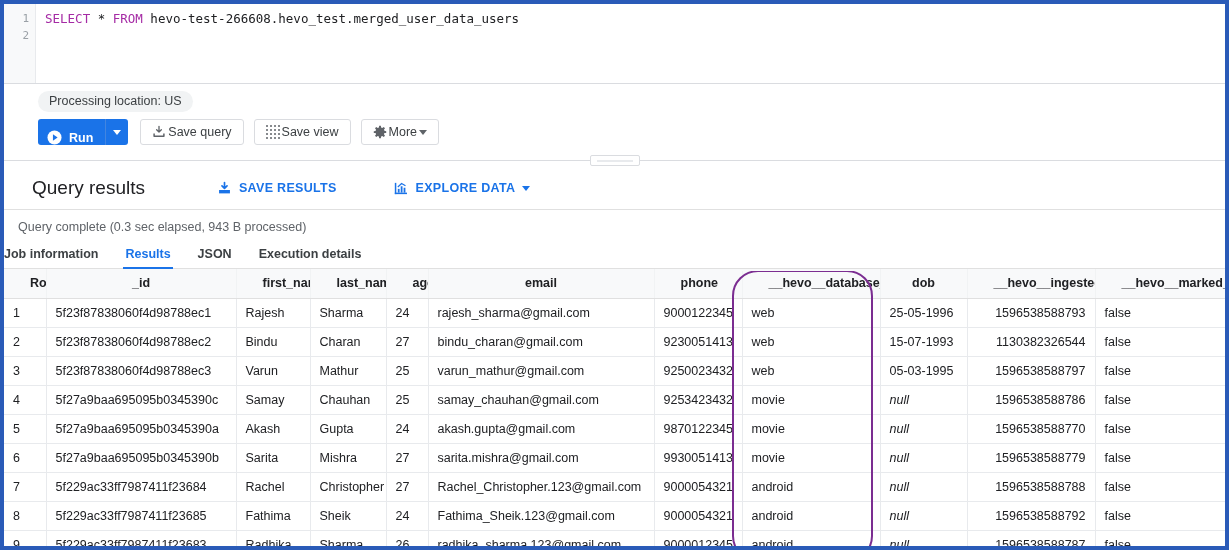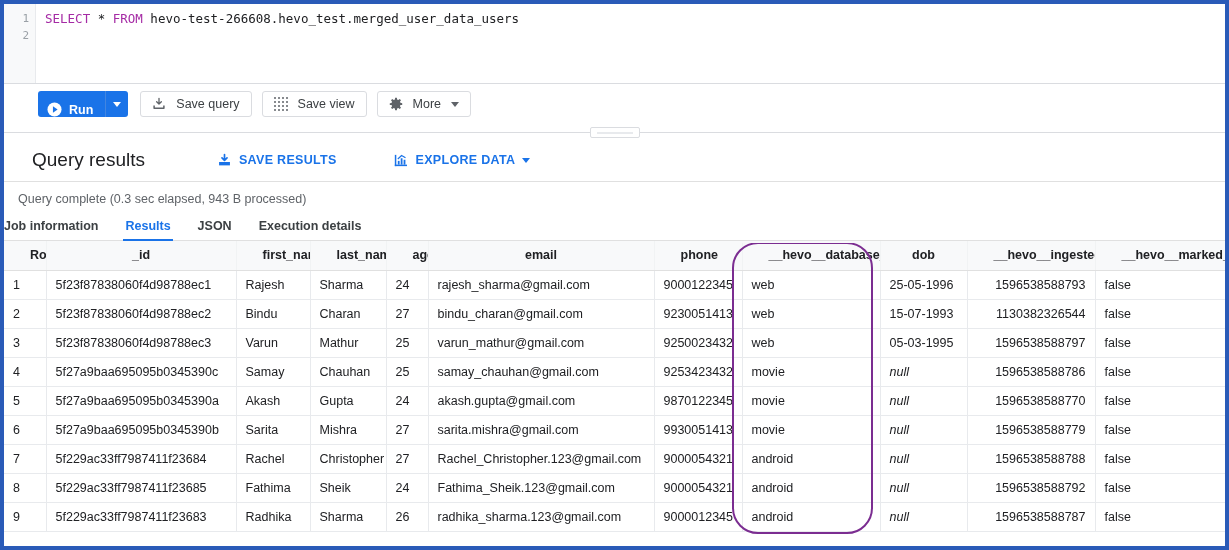--- a/index.html
+++ b/index.html
@@ -71,21 +71,21 @@
     font-size: 12.5px;
     border-radius: 11px;
     padding: 3px 11px 4px 11px;
     margin-bottom: 7px;
   }
   .btn-row { display: flex; align-items: center; gap: 10px; }
   .btn {
     height: 26px;
     display: inline-flex;
     align-items: center;
-    gap: 10px;
+    gap: 2px;
     border: 1px solid #dadce0;
     background: #fff;
     border-radius: 3px;
     padding: 0 11px;
     font-size: 12.5px;
     color: #3c4043;
     cursor: pointer;
     white-space: nowrap;
   }
   .btn-run {
@@ -274,20 +274,21 @@
 
   <div class="editor">
     <div class="gutter">
       <div>1</div>
       <div>2</div>
     </div>
     <div class="code"><span class="kw">SELECT</span><span> * </span><span class="kw">FROM</span><span> hevo-test-266608.hevo_test.merged_user_data_users</span></div>
   </div>
 
   <div class="toolbar-wrap">
+    <div class="proc-loc">Processing location: US</div>
     <div class="btn-row">
 
       <span class="run-group">
         <button class="btn-run">
           <span style="display:inline-flex">
             <svg width="15" height="15" viewBox="0 0 16 16">
                   <circle cx="8" cy="8" r="7.5" fill="#fff"></circle>
                   <path d="M6.3 4.6 L11.3 8 L6.3 11.4 Z" fill="#1a73e8"></path>
                 </svg>
           </span>

